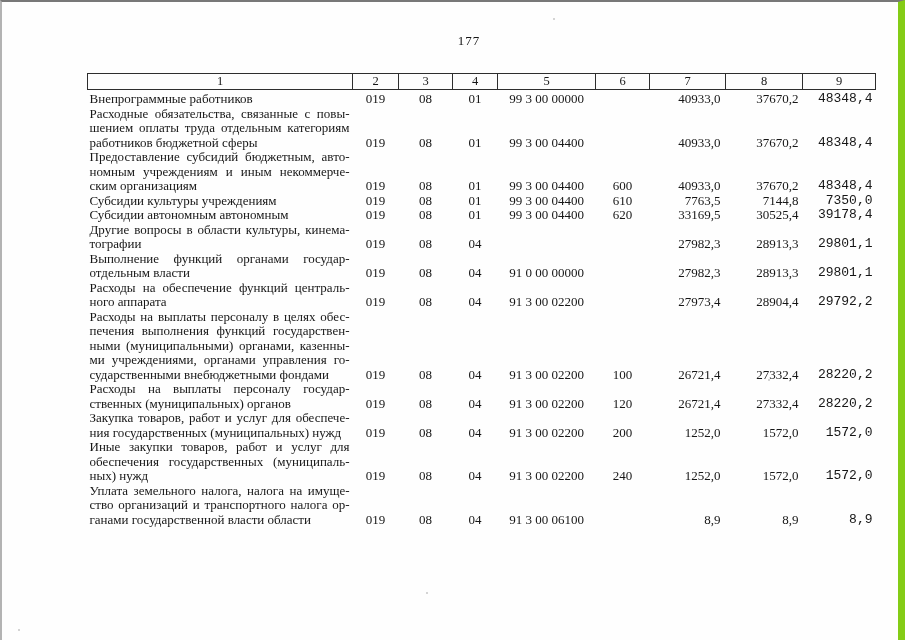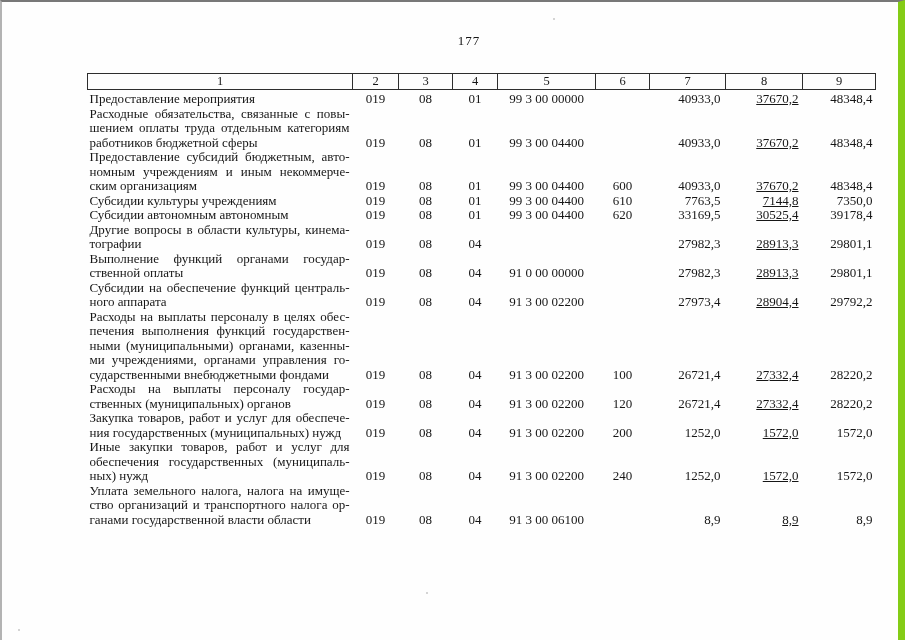--- a/index.html
+++ b/index.html
@@ -50,22 +50,22 @@
     padding: 0;
     vertical-align: bottom;
     overflow: visible;
   }
   table.budget tbody tr:first-child td { padding-top: 2px; }
   td.name { padding-left: 2px !important; padding-right: 3px !important; }
   .nline { text-align: left; }
   .nline.j { text-align: justify; text-align-last: justify; }
   td.c2, td.c3, td.c4, td.c5, td.c6 { text-align: center; }
   td.c7 { text-align: right; padding-right: 5px !important; }
-  td.c8 { text-align: right; padding-right: 4px !important; text-decoration: underline; }
-  td.c9 { text-align: right; padding-right: 3px !important; }
+  td.c8 { text-align: right; padding-right: 4px !important; }
+  td.c9 { text-align: right; padding-right: 3px !important; font-family: Liberation Mono, monospace; }
   .speck {
     position: absolute;
     width: 2px; height: 2px;
     background: #c6c6c6;
     border-radius: 50%;
   }
 </style>
 </head>
 <body>
 
@@ -93,21 +93,21 @@
           <th>5</th>
           <th>6</th>
           <th>7</th>
           <th>8</th>
           <th>9</th>
         </tr>
     </thead>
     <tbody>
         <tr>
           <td class="name">
-            <div class="nline">Предоставление мероприятия</div>
+            <div class="nline">Внепрограммные работников</div>
           </td>
           <td class="c2">019</td>
           <td class="c3">08</td>
           <td class="c4">01</td>
           <td class="c5">99 3 00 00000</td>
           <td class="c6"></td>
           <td class="c7">40933,0</td>
           <td class="c8">37670,2</td>
           <td class="c9">48348,4</td>
         </tr>
@@ -177,34 +177,34 @@
           <td class="c4">04</td>
           <td class="c5"></td>
           <td class="c6"></td>
           <td class="c7">27982,3</td>
           <td class="c8">28913,3</td>
           <td class="c9">29801,1</td>
         </tr>
         <tr>
           <td class="name">
             <div class="nline j">Выполнение функций органами государ-</div>
-            <div class="nline">ственной оплаты</div>
+            <div class="nline">отдельным власти</div>
           </td>
           <td class="c2">019</td>
           <td class="c3">08</td>
           <td class="c4">04</td>
           <td class="c5">91 0 00 00000</td>
           <td class="c6"></td>
           <td class="c7">27982,3</td>
           <td class="c8">28913,3</td>
           <td class="c9">29801,1</td>
         </tr>
         <tr>
           <td class="name">
-            <div class="nline j">Субсидии на обеспечение функций централь-</div>
+            <div class="nline j">Расходы на обеспечение функций централь-</div>
             <div class="nline">ного аппарата</div>
           </td>
           <td class="c2">019</td>
           <td class="c3">08</td>
           <td class="c4">04</td>
           <td class="c5">91 3 00 02200</td>
           <td class="c6"></td>
           <td class="c7">27973,4</td>
           <td class="c8">28904,4</td>
           <td class="c9">29792,2</td>

